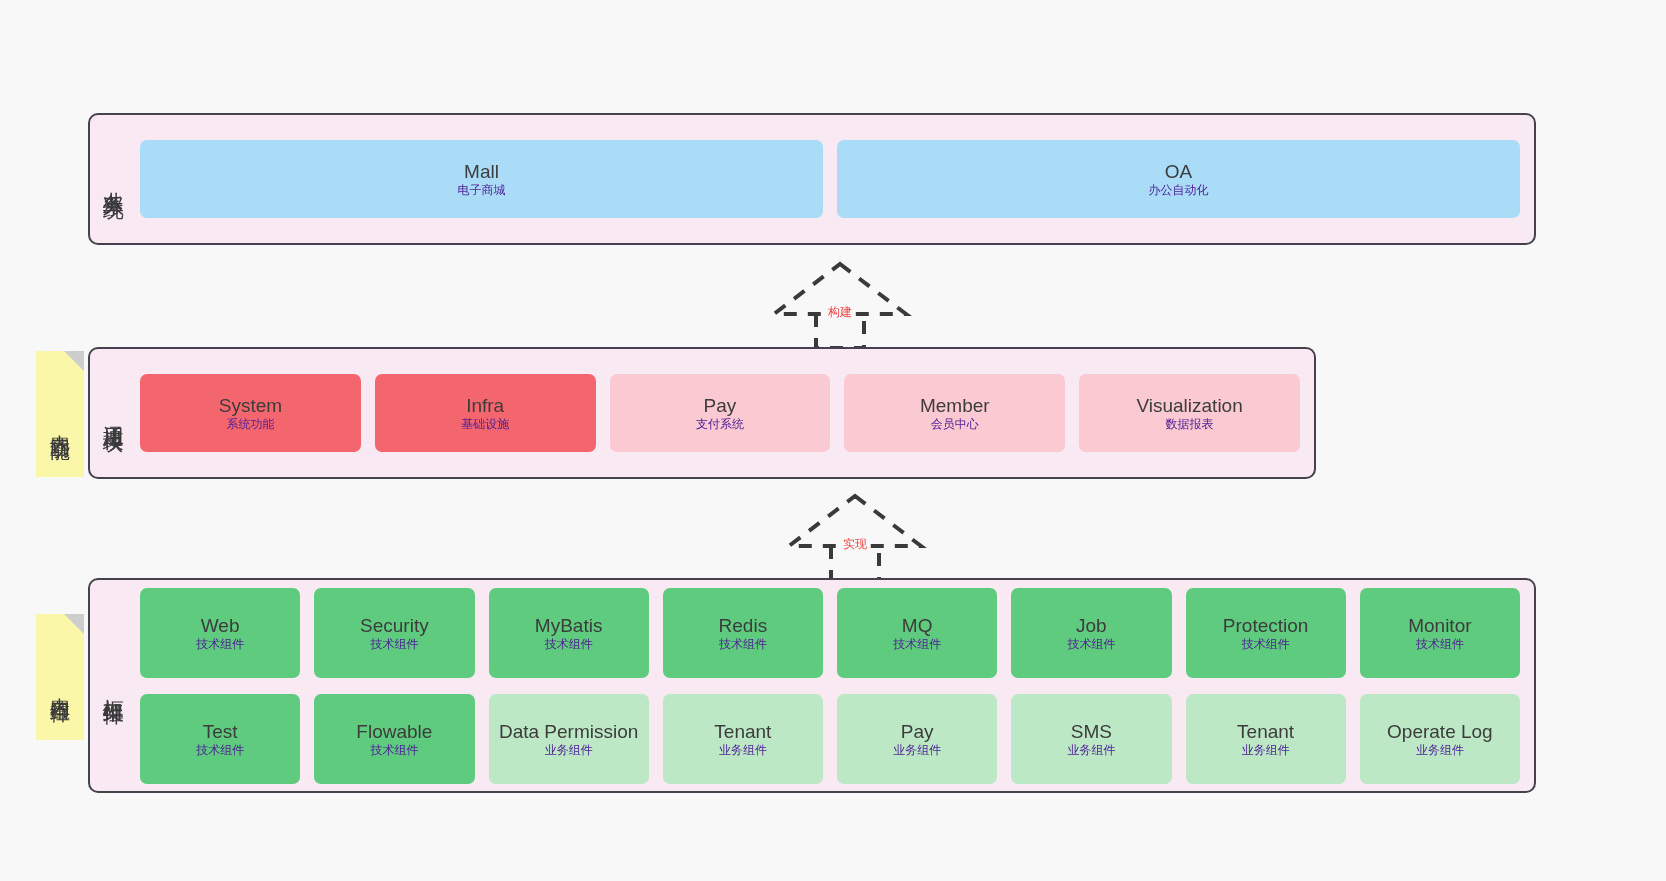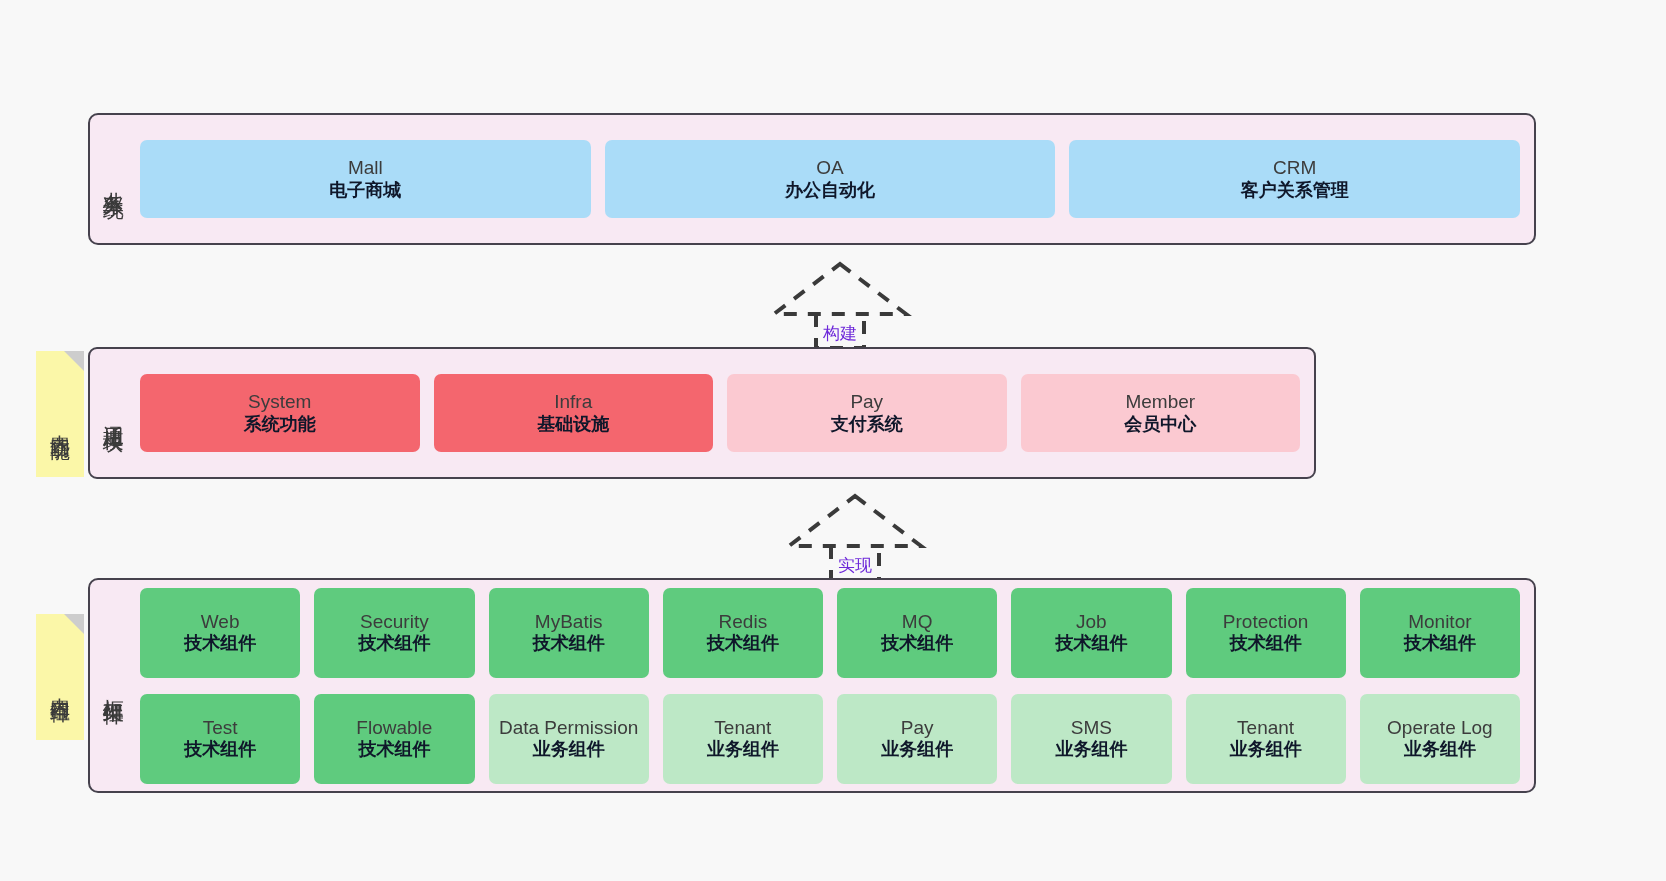--- a/index.html
+++ b/index.html
@@ -73,35 +73,34 @@
     text-align: right;
     line-height: 1.22;
     box-sizing: border-box;
     padding: 4px 6px;
   }
   .cell .t-en {
     font-size: 19px;
     color: #3c3c3c;
   }
   .cell .t-cn {
-    font-size: 18px;
-    color: #0f172a;
-    font-weight: bold;
+    font-size: 12px;
+    color: #4c1d95;
   }
 
   
   .c-blue      { background: #aadcf8; }
   .c-red       { background: #f4666e; }
   .c-pink      { background: #fbc9d1; }
   .c-green     { background: #5fcb7e; }
   .c-lightgreen{ background: #bde8c6; }
 
   
   #layer-business  { left: 88px;  top: 113px; width: 1448px; height: 132px; }
-  #layer-common    { left: 88px;  top: 347px; width: 1228px; height: 132px; border-radius: 9px; }
+  #layer-common    { left: 88px;  top: 347px; width: 1228px; height: 132px; }
   #layer-framework { left: 88px;  top: 578px; width: 1448px; height: 215px; }
 
   #layer-business  .cell-row { height: 78px; }
   #layer-common    .cell-row { height: 78px; }
   #layer-framework .cell-row { height: 90px; }
 
   
   .sticky {
     position: absolute;
     width: 48px;
@@ -140,24 +139,24 @@
   }
   .arrow svg {
     position: absolute;
     left: 0;
     top: 0;
   }
   .arrow .arrow-label {
     position: absolute;
     left: 50%;
     transform: translateX(-50%);
-    bottom: 4px;
+    bottom: 28px;
     background: #f8f8f8;
-    font-size: 17px;
-    color: #6d28d9;
+    font-size: 12px;
+    color: #ef4444;
     padding: 1px 2px;
     white-space: nowrap;
     user-select: none;
   }
   #arrow-build   { left: 760px; top: 258px; }
   #arrow-realize { left: 775px; top: 490px; }
 </style>
 </head>
 <body>
 
@@ -168,24 +167,20 @@
     <div class="layer-body">
       <div class="cell-row">
         <div class="cell c-blue">
           <span class="t-en">Mall</span>
           <span class="t-cn">电子商城</span>
         </div>
         <div class="cell c-blue">
           <span class="t-en">OA</span>
           <span class="t-cn">办公自动化</span>
         </div>
-        <div class="cell c-blue">
-          <span class="t-en">CRM</span>
-          <span class="t-cn">客户关系管理</span>
-        </div>
       </div>
     </div>
   </div>
 
   <div class="arrow" id="arrow-build">
     <svg width="160" height="92" viewBox="0 0 160 92">
       <path d="M 80 6 L 146 56 L 14 56 Z" fill="none" stroke="#3a3a3a" stroke-width="4" stroke-dasharray="13 11" stroke-linecap="butt"></path>
       <path d="M 56 56 L 56 90 L 104 90 L 104 56" fill="none" stroke="#3a3a3a" stroke-width="4" stroke-dasharray="13 11" stroke-linecap="butt"></path>
     </svg>
     <span class="arrow-label">构建</span>
@@ -209,20 +204,24 @@
           <span class="t-cn">基础设施</span>
         </div>
         <div class="cell c-pink">
           <span class="t-en">Pay</span>
           <span class="t-cn">支付系统</span>
         </div>
         <div class="cell c-pink">
           <span class="t-en">Member</span>
           <span class="t-cn">会员中心</span>
         </div>
+        <div class="cell c-pink">
+          <span class="t-en">Visualization</span>
+          <span class="t-cn">数据报表</span>
+        </div>
       </div>
     </div>
   </div>
 
   <div class="arrow" id="arrow-realize">
     <svg width="160" height="92" viewBox="0 0 160 92">
       <path d="M 80 6 L 146 56 L 14 56 Z" fill="none" stroke="#3a3a3a" stroke-width="4" stroke-dasharray="13 11" stroke-linecap="butt"></path>
       <path d="M 56 56 L 56 90 L 104 90 L 104 56" fill="none" stroke="#3a3a3a" stroke-width="4" stroke-dasharray="13 11" stroke-linecap="butt"></path>
     </svg>
     <span class="arrow-label">实现</span>

